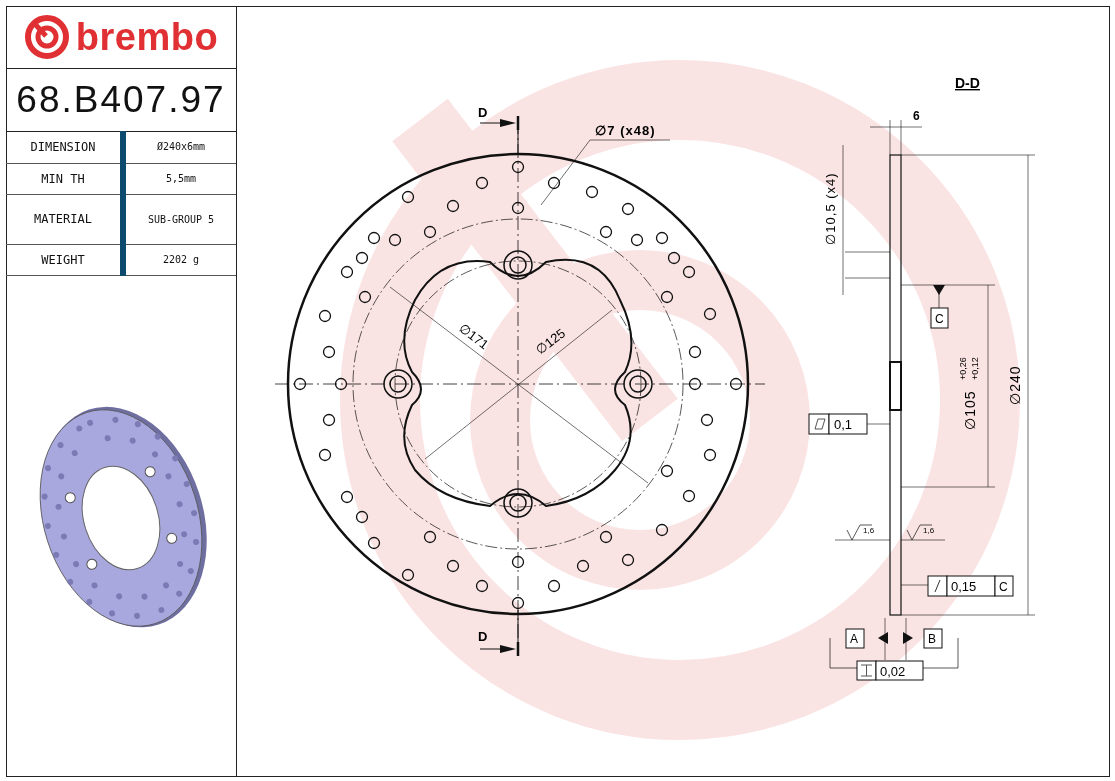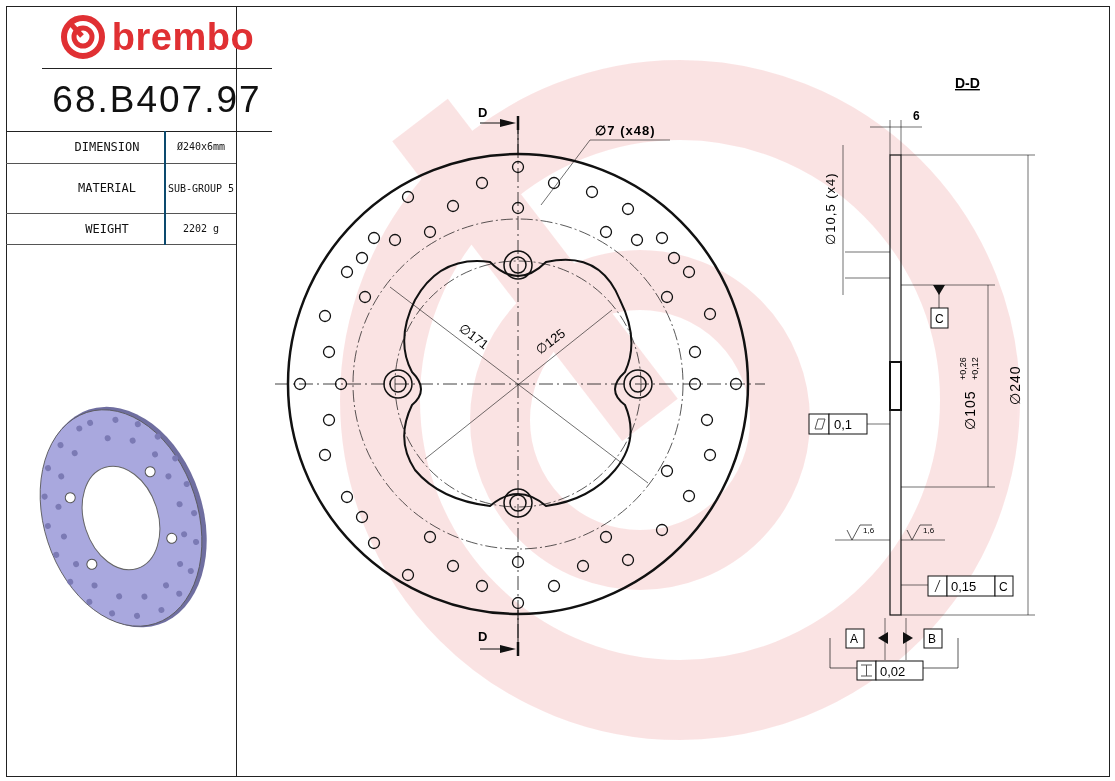--- a/index.html
+++ b/index.html
@@ -1,24 +1,24 @@
 <!DOCTYPE html>
 <html><head>
 <meta charset="utf-8">
 <style>
   html,body{margin:0;padding:0;background:#fff;}
   body{width:1115px;height:781px;position:relative;overflow:hidden;font-family:"Liberation Sans",sans-serif;color:#111;}
   .frame{position:absolute;left:6px;top:6px;width:1104px;height:771px;border:1.5px solid #222;box-sizing:border-box;}
   .sidebar{position:absolute;left:6px;top:6px;width:231px;height:771px;border-right:1.5px solid #222;box-sizing:border-box;}
-  .logo-row{position:absolute;left:0;top:0;width:100%;height:62px;border-bottom:1.5px solid #222;display:flex;align-items:center;justify-content:center;gap:6px;margin-left:36px;}
+  .logo-row{position:absolute;left:0;top:0;width:100%;height:62px;border-bottom:1.5px solid #222;display:flex;align-items:center;justify-content:center;gap:6px;}
   .logo-text{color:#e03033;font-weight:bold;font-size:38px;letter-spacing:0.5px;}
-  .part-row{position:absolute;left:0;top:62px;width:100%;height:63px;border-bottom:1.5px solid #222;display:flex;align-items:center;justify-content:center;font-size:37px;letter-spacing:2px;padding-left:36px;}
+  .part-row{position:absolute;left:0;top:62px;width:100%;height:63px;border-bottom:1.5px solid #222;display:flex;align-items:center;justify-content:center;font-size:37px;letter-spacing:2px;}
   .spec-table{position:absolute;left:0;top:125px;width:100%;border-collapse:collapse;}
   .spec-table td{border-bottom:1px solid #555;font-family:"DejaVu Sans Mono",monospace;text-align:center;padding:0;}
-  .spec-table td.lbl{width:114px;border-right:2px solid #0c4a6e;font-size:12px;padding-left:44px;}
+  .spec-table td.lbl{width:114px;border-right:6px solid #0c4a6e;font-size:12px;}
   .spec-table td.val{font-size:10px;}
   .e1{display:inline-flex;width:44px;height:44px;border:1.5px solid #777;border-radius:50%;align-items:center;justify-content:center;font-family:"DejaVu Serif",serif;font-weight:bold;font-size:19px;}
   .drawing{position:absolute;left:237px;top:6px;width:873px;height:771px;}
   svg text{font-family:"Liberation Sans",sans-serif;}
 </style>
 </head>
 <body>
 
 <div class="frame"></div>
 
@@ -30,20 +30,24 @@
       <line x1="10" y1="9" x2="22" y2="22" stroke="#e03033" stroke-width="5"></line>
     </svg>
     <span class="logo-text">brembo</span>
   </div>
   <div class="part-row">68.B407.97</div>
   <table class="spec-table">
     <tbody>
         <tr style="height:32px">
       <td class="lbl">DIMENSION</td>
       <td class="val">Ø240x6mm</td>
+    </tr>
+    <tr style="height:31px">
+      <td class="lbl">MIN TH</td>
+      <td class="val">5,5mm</td>
     </tr>
     <tr style="height:50px">
       <td class="lbl">MATERIAL</td>
       <td class="val">SUB-GROUP 5</td>
     </tr>
     <tr style="height:31px">
       <td class="lbl">WEIGHT</td>
       <td class="val">2202 g</td>
     </tr>
   </tbody>

